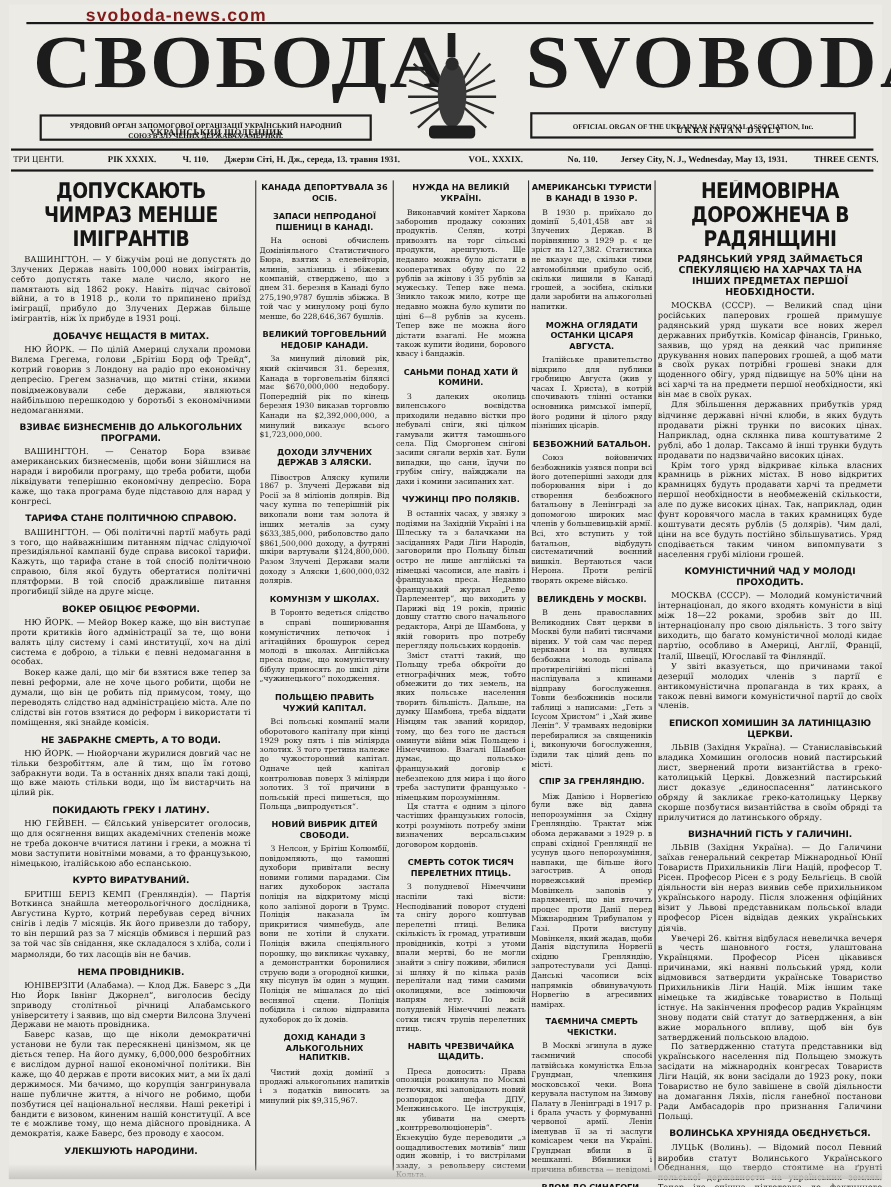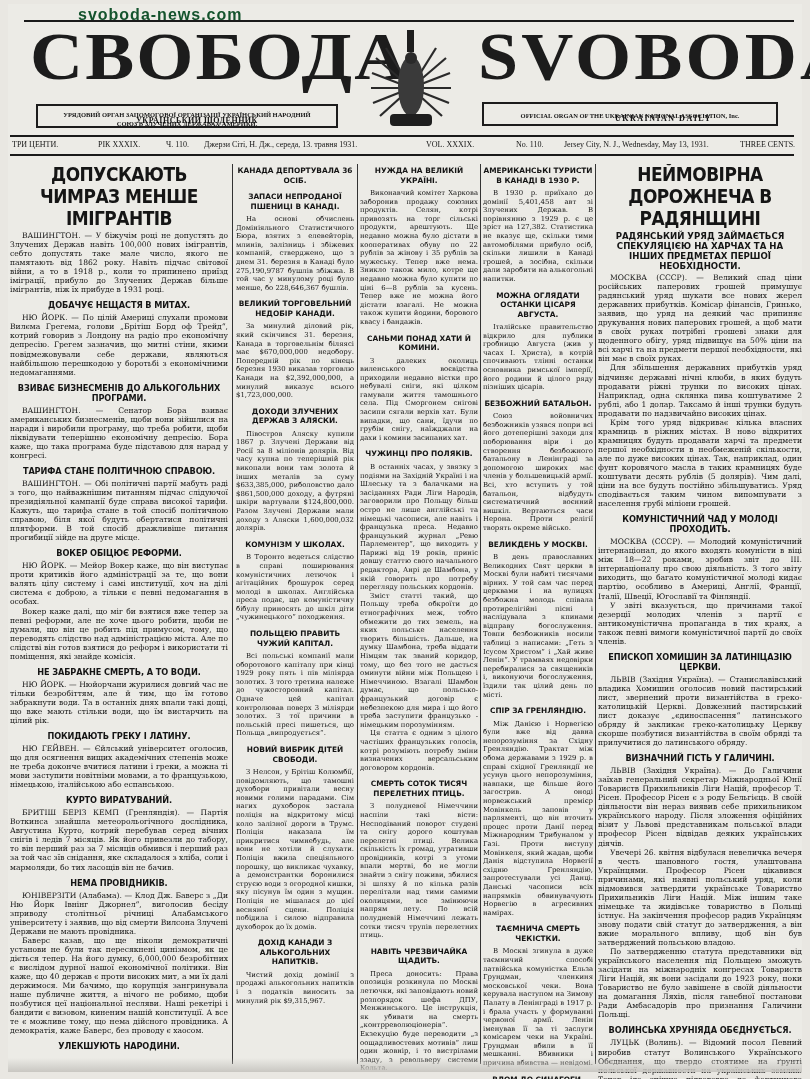--- a/index.html
+++ b/index.html
@@ -1,25 +1,25 @@
 <!DOCTYPE html>
 <html><head>
 <meta charset="utf-8">
 <style>
   html,body{margin:0;padding:0;}
   body{width:810px;height:1079px;overflow:hidden;background:#e9e7e2;font-family:"DejaVu Serif",serif;color:#151515;position:relative;}
   .page{position:absolute;left:8px;top:4px;width:794px;height:1068px;background:#ecebe6;}
-  .watermark{position:absolute;left:70px;top:2px;font-family:"Liberation Sans",sans-serif;font-size:16px;font-weight:bold;color:#14532d;letter-spacing:1px;}
+  .watermark{position:absolute;left:70px;top:2px;font-family:"Liberation Sans",sans-serif;font-size:16px;font-weight:bold;color:#7f1d1d;letter-spacing:1px;}
   .rule{position:absolute;background:#1a1a1a;}
   .mast-cy{position:absolute;left:22px;top:18px;font-family:"Liberation Serif",serif;font-weight:bold;font-size:68px;letter-spacing:2px;line-height:1;color:#1c1c1c;transform:scaleX(1.08);transform-origin:left top;}
   .mast-en{position:absolute;left:470px;top:18px;font-family:"Liberation Serif",serif;font-weight:bold;font-size:68px;letter-spacing:3px;line-height:1;color:#1c1c1c;transform:scaleX(1.06);transform-origin:left top;}
   .sub{position:absolute;font-family:"Liberation Serif",serif;font-weight:bold;font-size:8px;letter-spacing:.5px;margin-top:30px;}
   .org-box{position:absolute;border:2px solid #1c1c1c;font-family:"Liberation Serif",serif;font-weight:bold;font-size:6.5px;text-align:center;line-height:9px;padding-top:4px;box-sizing:border-box;}
   .emblem{position:absolute;left:360px;top:24px;width:86px;height:100px;}
-  .dateline{position:absolute;top:136px;font-family:"Liberation Serif",serif;font-size:8px;font-weight:normal;white-space:nowrap;}
+  .dateline{position:absolute;top:136px;font-family:"Liberation Serif",serif;font-size:8px;font-weight:bold;white-space:nowrap;}
   .col{position:absolute;top:160px;overflow:hidden;}
   .col1{left:2px;width:218px;}
   .col2{left:228px;width:118px;}
   .col3{left:352px;width:118px;}
   .col4{left:475px;width:110px;}
   .col5{left:590px;width:204px;}
   .vline{position:absolute;top:160px;width:1px;background:#333;height:900px;}
   .big-head{font-family:"DejaVu Sans",sans-serif;font-weight:bold;font-size:17px;line-height:19px;text-align:center;letter-spacing:-.5px;transform:scaleY(1.15);margin:4px 0 6px;}
   .sub-head{font-family:"DejaVu Sans",sans-serif;font-weight:bold;font-size:8.6px;line-height:10px;text-align:center;margin:3px 0 2px;}
   .head{font-family:"DejaVu Sans",sans-serif;font-weight:bold;font-size:8.2px;line-height:10px;text-align:center;margin:6px 0 3px;letter-spacing:-.1px;}

